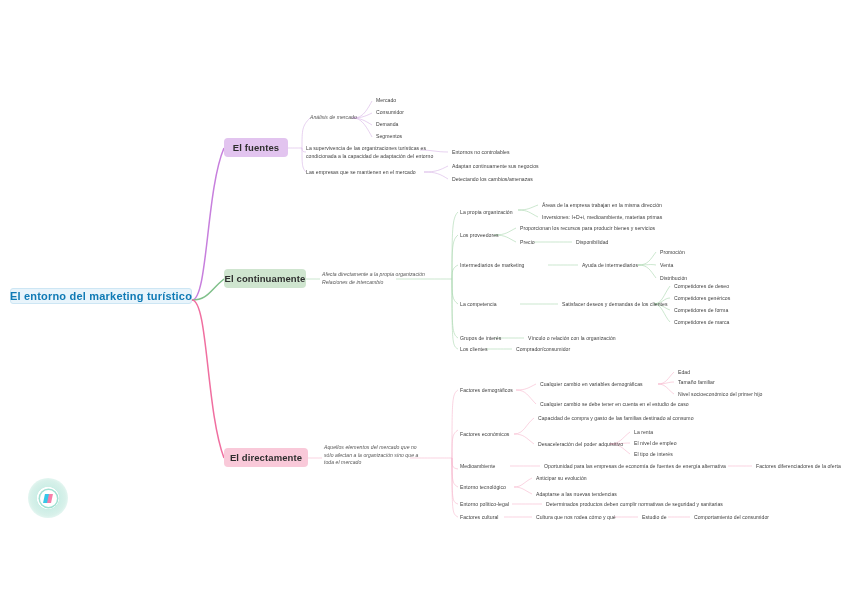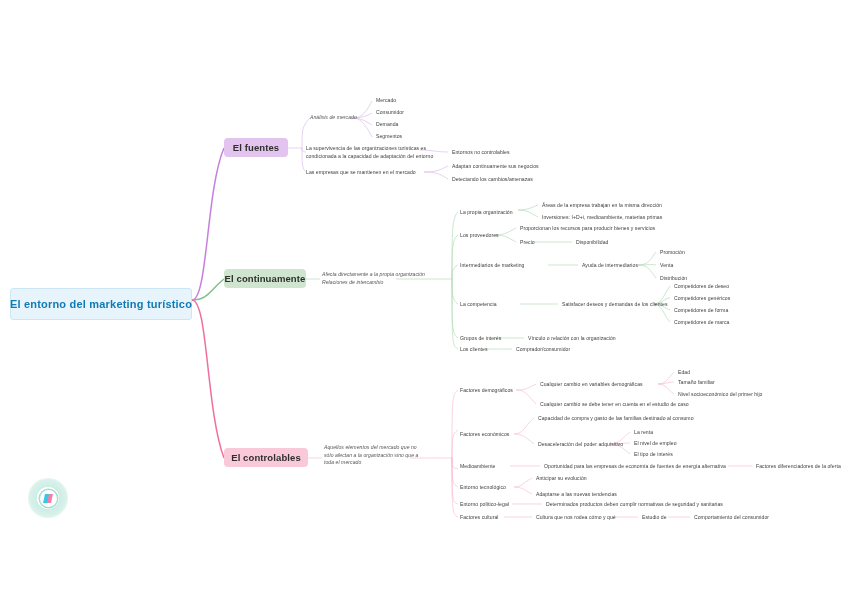--- a/index.html
+++ b/index.html
@@ -10,21 +10,21 @@
     overflow:hidden;
     position:relative;
   }
   #canvas{position:absolute;inset:0;}
   svg.links{position:absolute;left:0;top:0;width:848px;height:599px;pointer-events:none;}
 
   .node{position:absolute;box-sizing:border-box;white-space:pre;}
 
   
   .root{
-    left:10px;top:288px;width:182px;height:32px;
+    left:10px;top:288px;width:182px;height:16px;
     background:#e8f4fb;border:1px solid #cde6f4;border-radius:3px;
     color:#0f7ab5;font-size:11px;font-weight:bold;
     display:flex;align-items:center;justify-content:center;
     letter-spacing:.2px;
   }
 
   
   .pill{
     height:19px;border-radius:4px;
     display:flex;align-items:center;justify-content:center;
@@ -188,21 +188,21 @@
   <div class="node t" style="left:674px;top:295px;">Competidores genéricos</div>
   <div class="node t" style="left:674px;top:307px;">Competidores de forma</div>
   <div class="node t" style="left:674px;top:319px;">Competidores de marca</div>
 
   <div class="node t" style="left:460px;top:335px;">Grupos de interés</div>
   <div class="node t" style="left:528px;top:335px;">Vínculo o relación con la organización</div>
 
   <div class="node t" style="left:460px;top:346px;">Los clientes</div>
   <div class="node t" style="left:516px;top:346px;">Comprador/consumidor</div>
 
-  <div class="node pill macro">El controlables</div>
+  <div class="node pill macro">El directamente</div>
   <div class="node t ti" style="left:324px;top:444px;">Aquellos elementos del mercado que no
 sólo afectan a la organización sino que a
 toda el mercado</div>
 
   <div class="node t" style="left:460px;top:387px;">Factores demográficos</div>
   <div class="node t" style="left:540px;top:381px;">Cualquier cambio en variables demográficas</div>
   <div class="node t" style="left:678px;top:369px;">Edad</div>
   <div class="node t" style="left:678px;top:379px;">Tamaño familiar</div>
   <div class="node t" style="left:678px;top:391px;">Nivel socioeconómico del primer hijo</div>
   <div class="node t" style="left:540px;top:401px;">Cualquier cambio se debe tener en cuenta en el estudio de caso</div>

